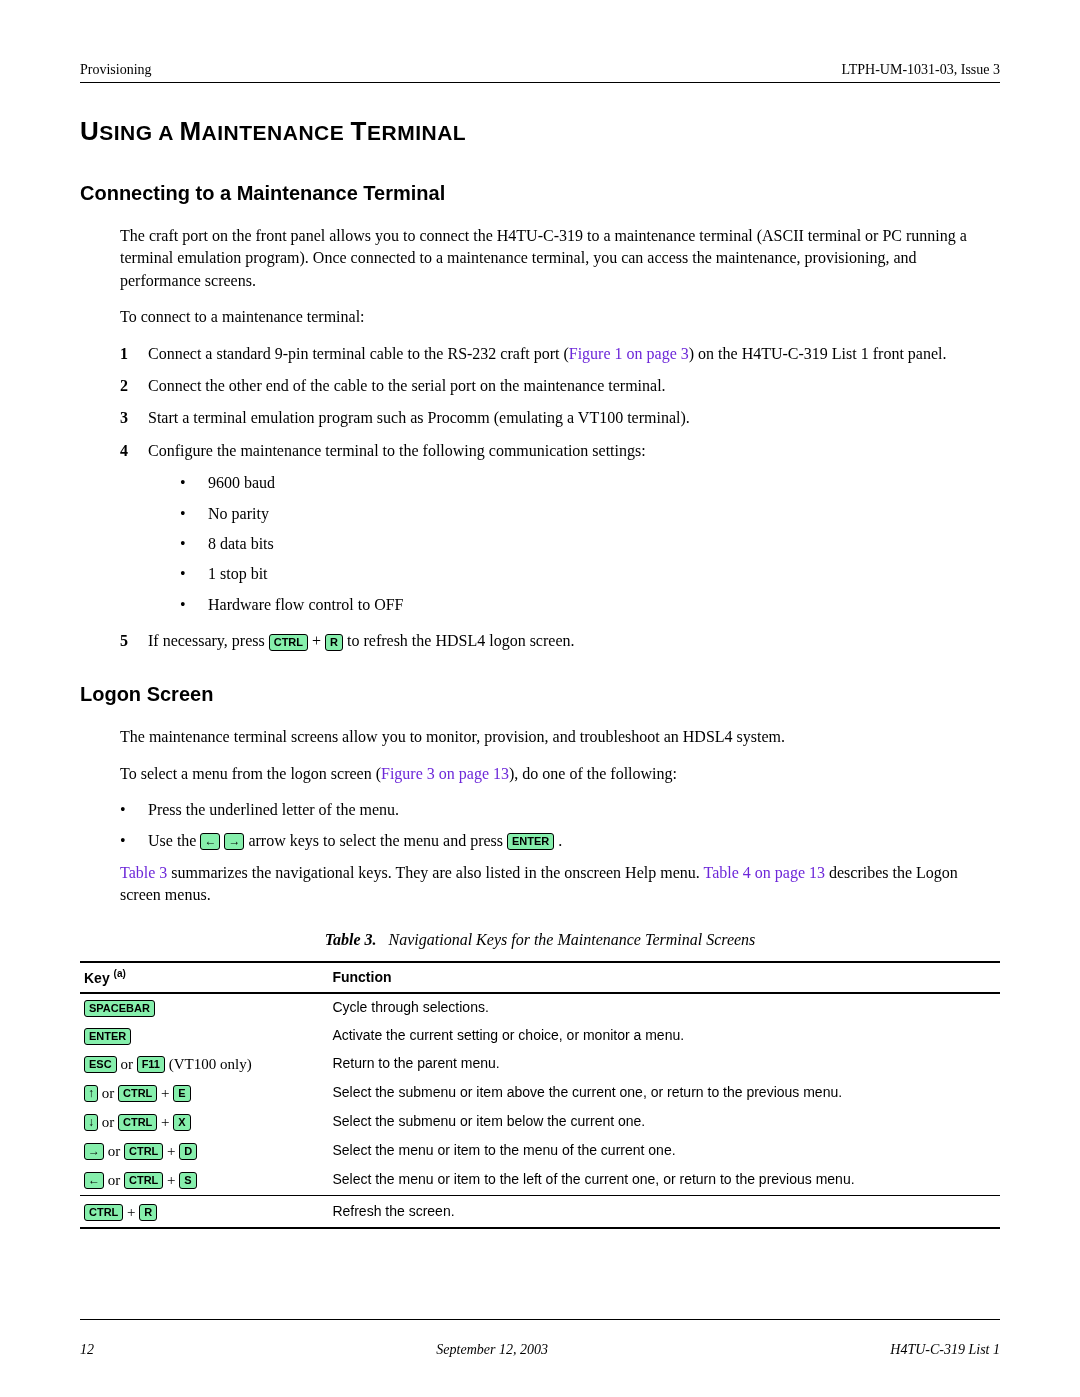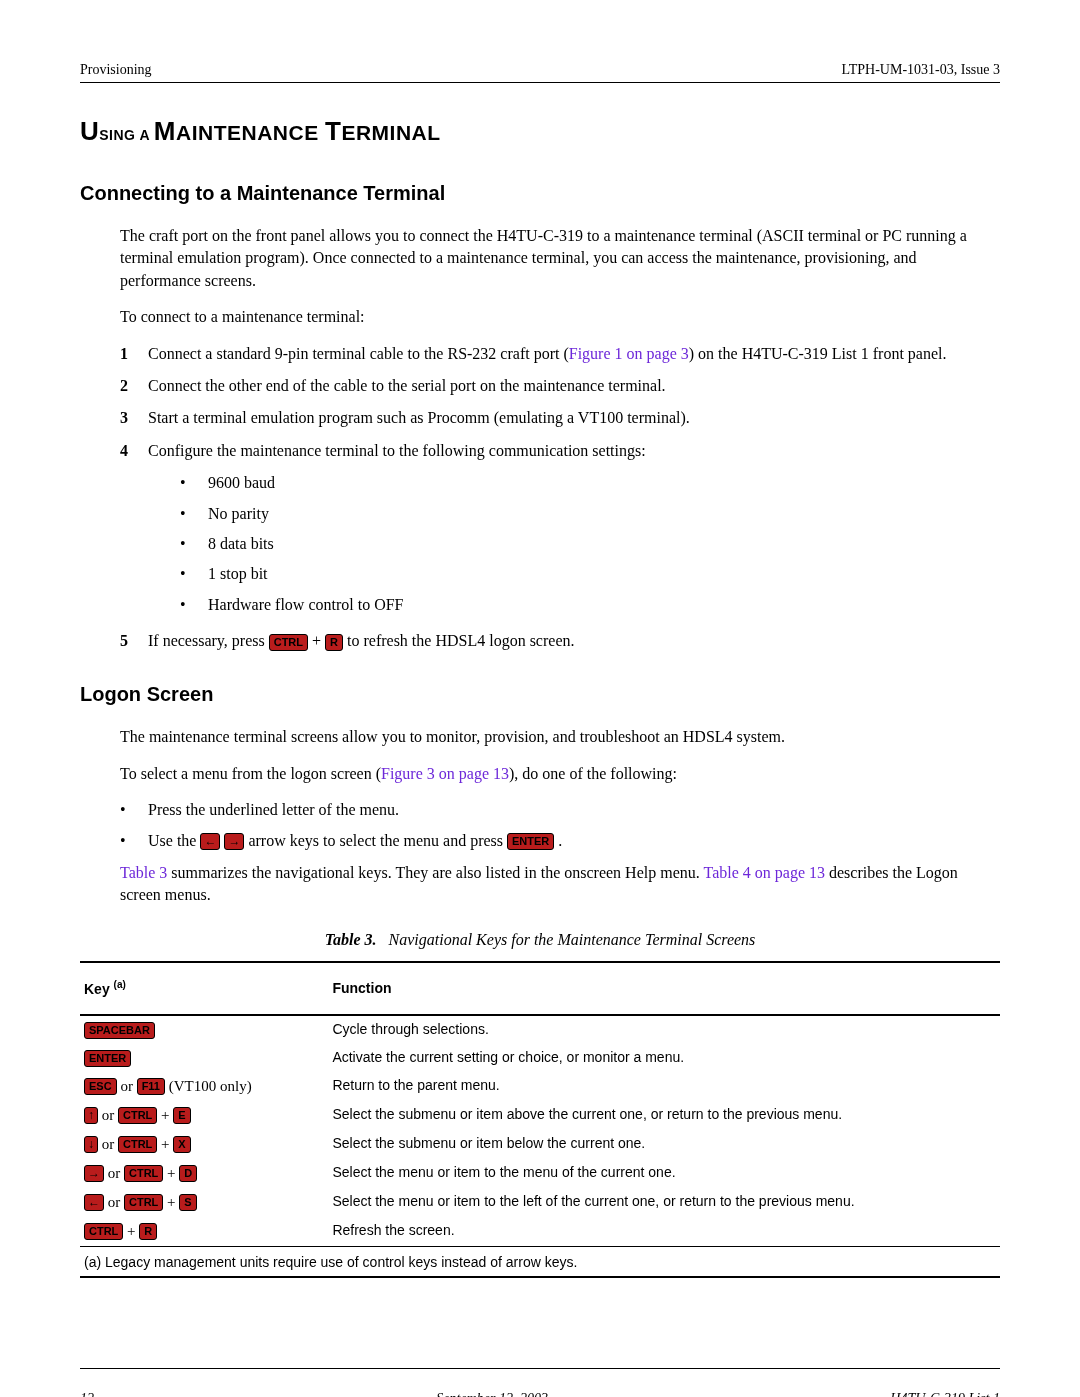--- a/index.html
+++ b/index.html
@@ -67,21 +67,21 @@
   }
   .top-ul .bullet-dot {
     width: 28px;
     flex-shrink: 0;
   }
   .key {
     display: inline-block;
     font-family: Arial, Helvetica, sans-serif;
     font-size: 11px;
     font-weight: bold;
-    background: #b91c1c;
+    background: #86efac;
     border: 1px solid #000;
     border-radius: 3px;
     padding: 0 4px;
     line-height: 15px;
     vertical-align: middle;
   }
   .key.arrow {
     font-size: 12px;
     padding: 0 3px;
   }
@@ -104,21 +104,21 @@
     font-size: 14px;
     border-top: 2px solid #000;
     border-bottom: 2px solid #000;
   }
   table.nav-table thead tr {
     border-bottom: 2px solid #000;
   }
   table.nav-table th {
     text-align: left;
     font-weight: bold;
-    padding: 15px 4px;
+    padding: 4px 4px;
   }
   table.nav-table td {
     padding: 4px 4px;
     vertical-align: middle;
   }
   table.nav-table tbody tr:last-child td {
     border-top: 1px solid #000;
     padding-top: 6px;
   }
   .sup { font-size: 10px; vertical-align: super; }
@@ -138,21 +138,21 @@
 </style>
 </head>
 <body>
 
 <div class="header-row">
   <span>Provisioning</span>
   <span>LTPH-UM-1031-03, Issue 3</span>
 </div>
 
 <h1 class="section-title">
-  <span>U</span><span style="font-size:14px">SING A </span><span>M</span><span style="font-size:21px">AINTENANCE </span><span>T</span><span style="font-size:21px">ERMINAL</span>
+  <span>U</span><span style="font-size:21px">SING A </span><span>M</span><span style="font-size:21px">AINTENANCE </span><span>T</span><span style="font-size:21px">ERMINAL</span>
 </h1>
 
 <h2 class="subsection">Connecting to a Maintenance Terminal</h2>
 
 <p class="body-text">The craft port on the front panel allows you to connect the H4TU-C-319 to a maintenance terminal (ASCII terminal or PC running a terminal emulation program). Once connected to a maintenance terminal, you can access the maintenance, provisioning, and performance screens.</p>
 <p class="body-text">To connect to a maintenance terminal:</p>
 
 <div class="ol-step">
   <div class="ol-num">1</div>
   <div class="ol-content">
@@ -282,23 +282,20 @@
         <span class="key arrow">←</span><span class="non-key"> or </span><span class="key">CTRL</span><span class="non-key"> + </span><span class="key">S</span>
       </td>
       <td>Select the menu or item to the left of the current one, or return to the previous menu.</td>
     </tr>
     <tr>
       <td>
         <span class="key">CTRL</span><span class="non-key"> + </span><span class="key">R</span>
       </td>
       <td>Refresh the screen.</td>
     </tr>
-    <tr>
-      <td colspan="2">(a) Legacy management units require use of control keys instead of arrow keys.</td>
-    </tr>
   </tbody>
 </table>
 
 <div class="footer-row">
   <span>12</span>
   <span>September 12, 2003</span>
   <span>H4TU-C-319 List 1</span>
 </div>
 
 </body></html>

